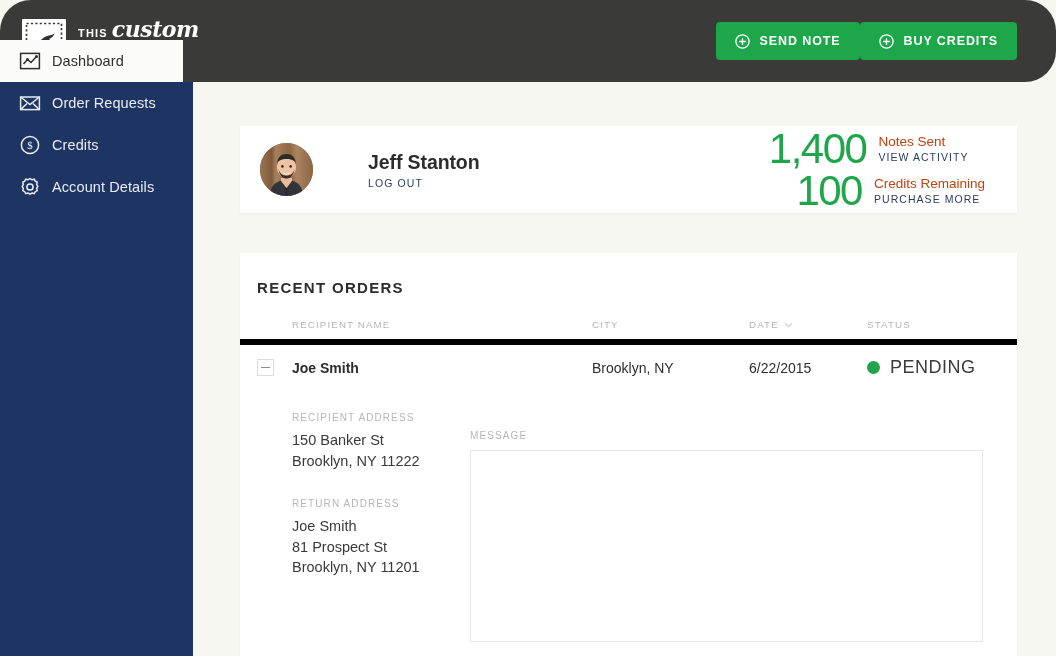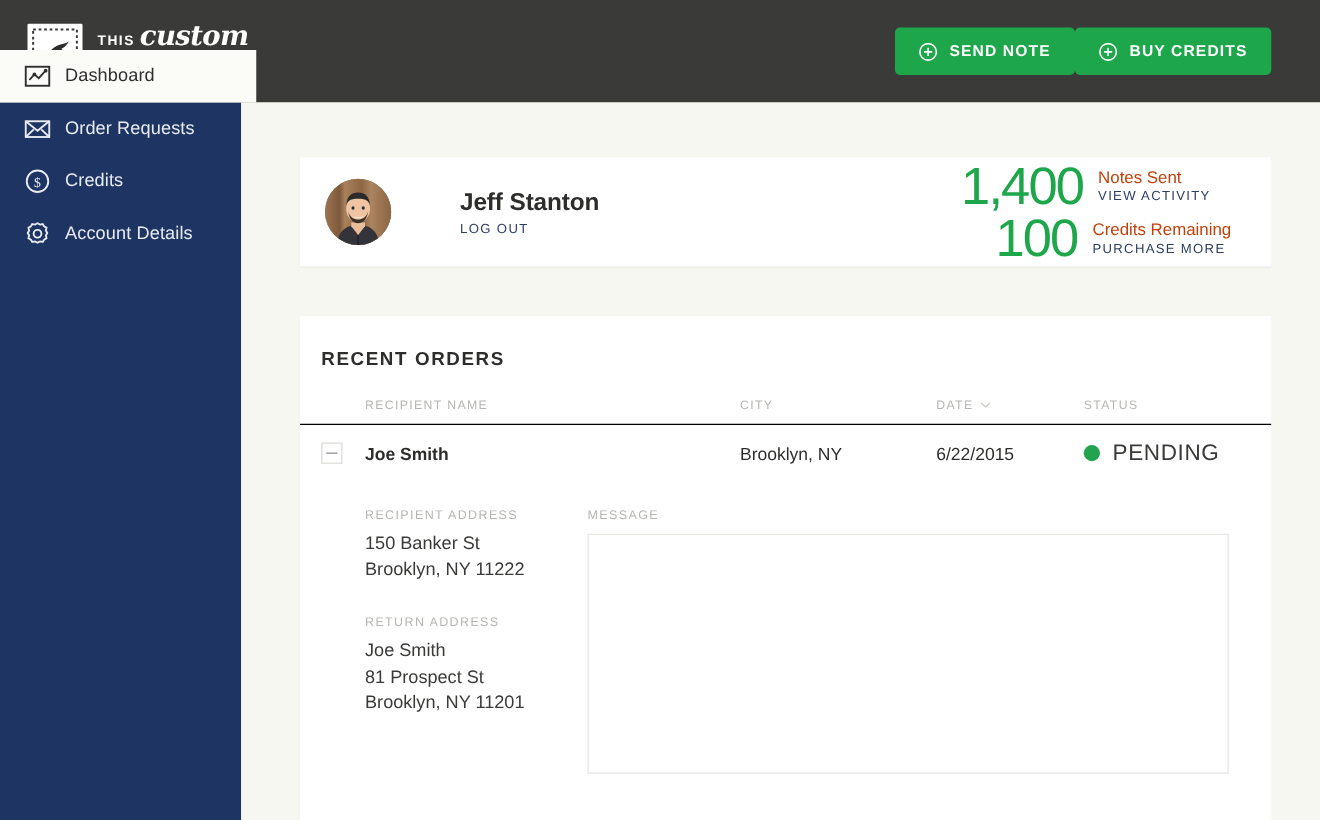--- a/index.html
+++ b/index.html
@@ -8,21 +8,21 @@
     font-family: "Liberation Sans", sans-serif;
     background: #f7f7f2;
     overflow: hidden;
   }
 
   
   .topbar {
     position: absolute; top: 0; left: 0;
     width: 1056px; height: 82px;
     background: #3a3a38;
-    display: flex; align-items: center;
+    display: flex; align-items: center; border-radius: 31px;
   }
   .logo-wrap { display: flex; align-items: center; margin-left: 22px; }
   .stamp {
     width: 44px; height: 44px; background: #fff;
     display: flex; align-items: center; justify-content: center;
     border-radius: 1px;
   }
   .stamp svg { display: block; }
   .logo-text { margin-left: 12px; line-height: 1; }
   .logo-line1 { display: flex; align-items: baseline; }
@@ -120,21 +120,21 @@
   .stats { margin-right: 32px; flex-direction: column; }
 
   .orders-card { margin-top: 40px; min-height: 420px; padding: 0 0 0 0; }
   .orders-title {
     font-size: 15px; font-weight: bold; color: #2d2d2b;
     letter-spacing: 1.3px; padding: 26px 0 0 17px;
   }
   .table-head {
     display: flex; align-items: flex-start;
     padding: 23px 0 9px 17px;
-    border-bottom: 1px solid #000000;
+    border-bottom: 6px solid #000000;
   }
   .th {
     font-size: 9.8px; color: #b6b6b2; letter-spacing: 1.1px;
     cursor: pointer;
   }
   .th.name { width: 335px; padding-left: 35px; }
   .th.city { width: 157px; }
   .th.date { width: 118px; display: flex; align-items: center; gap: 5px; }
   .th.status { width: 120px; }
   .chev { display: block; }
@@ -171,21 +171,21 @@
   }
   .detail-left { width: 178px; }
   .dlabel {
     font-size: 10px; color: #b6b6b2; letter-spacing: 1.1px;
     margin-bottom: 7px;
   }
   .daddr {
     font-size: 14.5px; color: #3a3a38; line-height: 1.42;
   }
   .detail-block + .detail-block { margin-top: 27px; }
-  .detail-right { margin-left: 0; }
+  .detail-right { margin-left: 0; margin-top: 18px; }
   .msg-box {
     width: 513px; height: 192px;
     border: 1px solid #e6e6e3; background: #fff;
     margin-top: 2px; resize: none; outline: none;
     font-family: "Liberation Sans", sans-serif;
     font-size: 14px; padding: 8px;
   }
 </style>
 </head>
 <body>
@@ -228,21 +228,21 @@
           <path d="M7.5 4.2 V10.8 M4.2 7.5 H10.8" stroke="#fff" stroke-width="1.3"></path>
         </svg>
       </span>
       <span>BUY CREDITS</span>
     </button>
   </div>
 </div>
 
 <div class="sidebar">
 
-  <div class="nav-item active" style="position:absolute; top:-42px; left:0; width:205px; background:#fbfbf8;">
+  <div class="nav-item active" style="position:absolute; top:-42px; left:0; width:183px; background:#fbfbf8;">
     <span class="ico">
       <svg width="22" height="22" viewBox="0 0 22 22">
         <rect x="1.6" y="3.4" width="18.8" height="15.2" fill="none" stroke="#2e2e2c" stroke-width="1.5"></rect>
         <polyline points="4.5,14 8.5,9.5 12,12.5 17.5,6.5" fill="none" stroke="#2e2e2c" stroke-width="1.5"></polyline>
         <circle cx="8.5" cy="9.5" r="1.5" fill="#2e2e2c"></circle>
         <circle cx="17.5" cy="6.5" r="1.5" fill="#2e2e2c"></circle>
       </svg>
     </span>
     <span class="lbl">Dashboard</span>
   </div>

